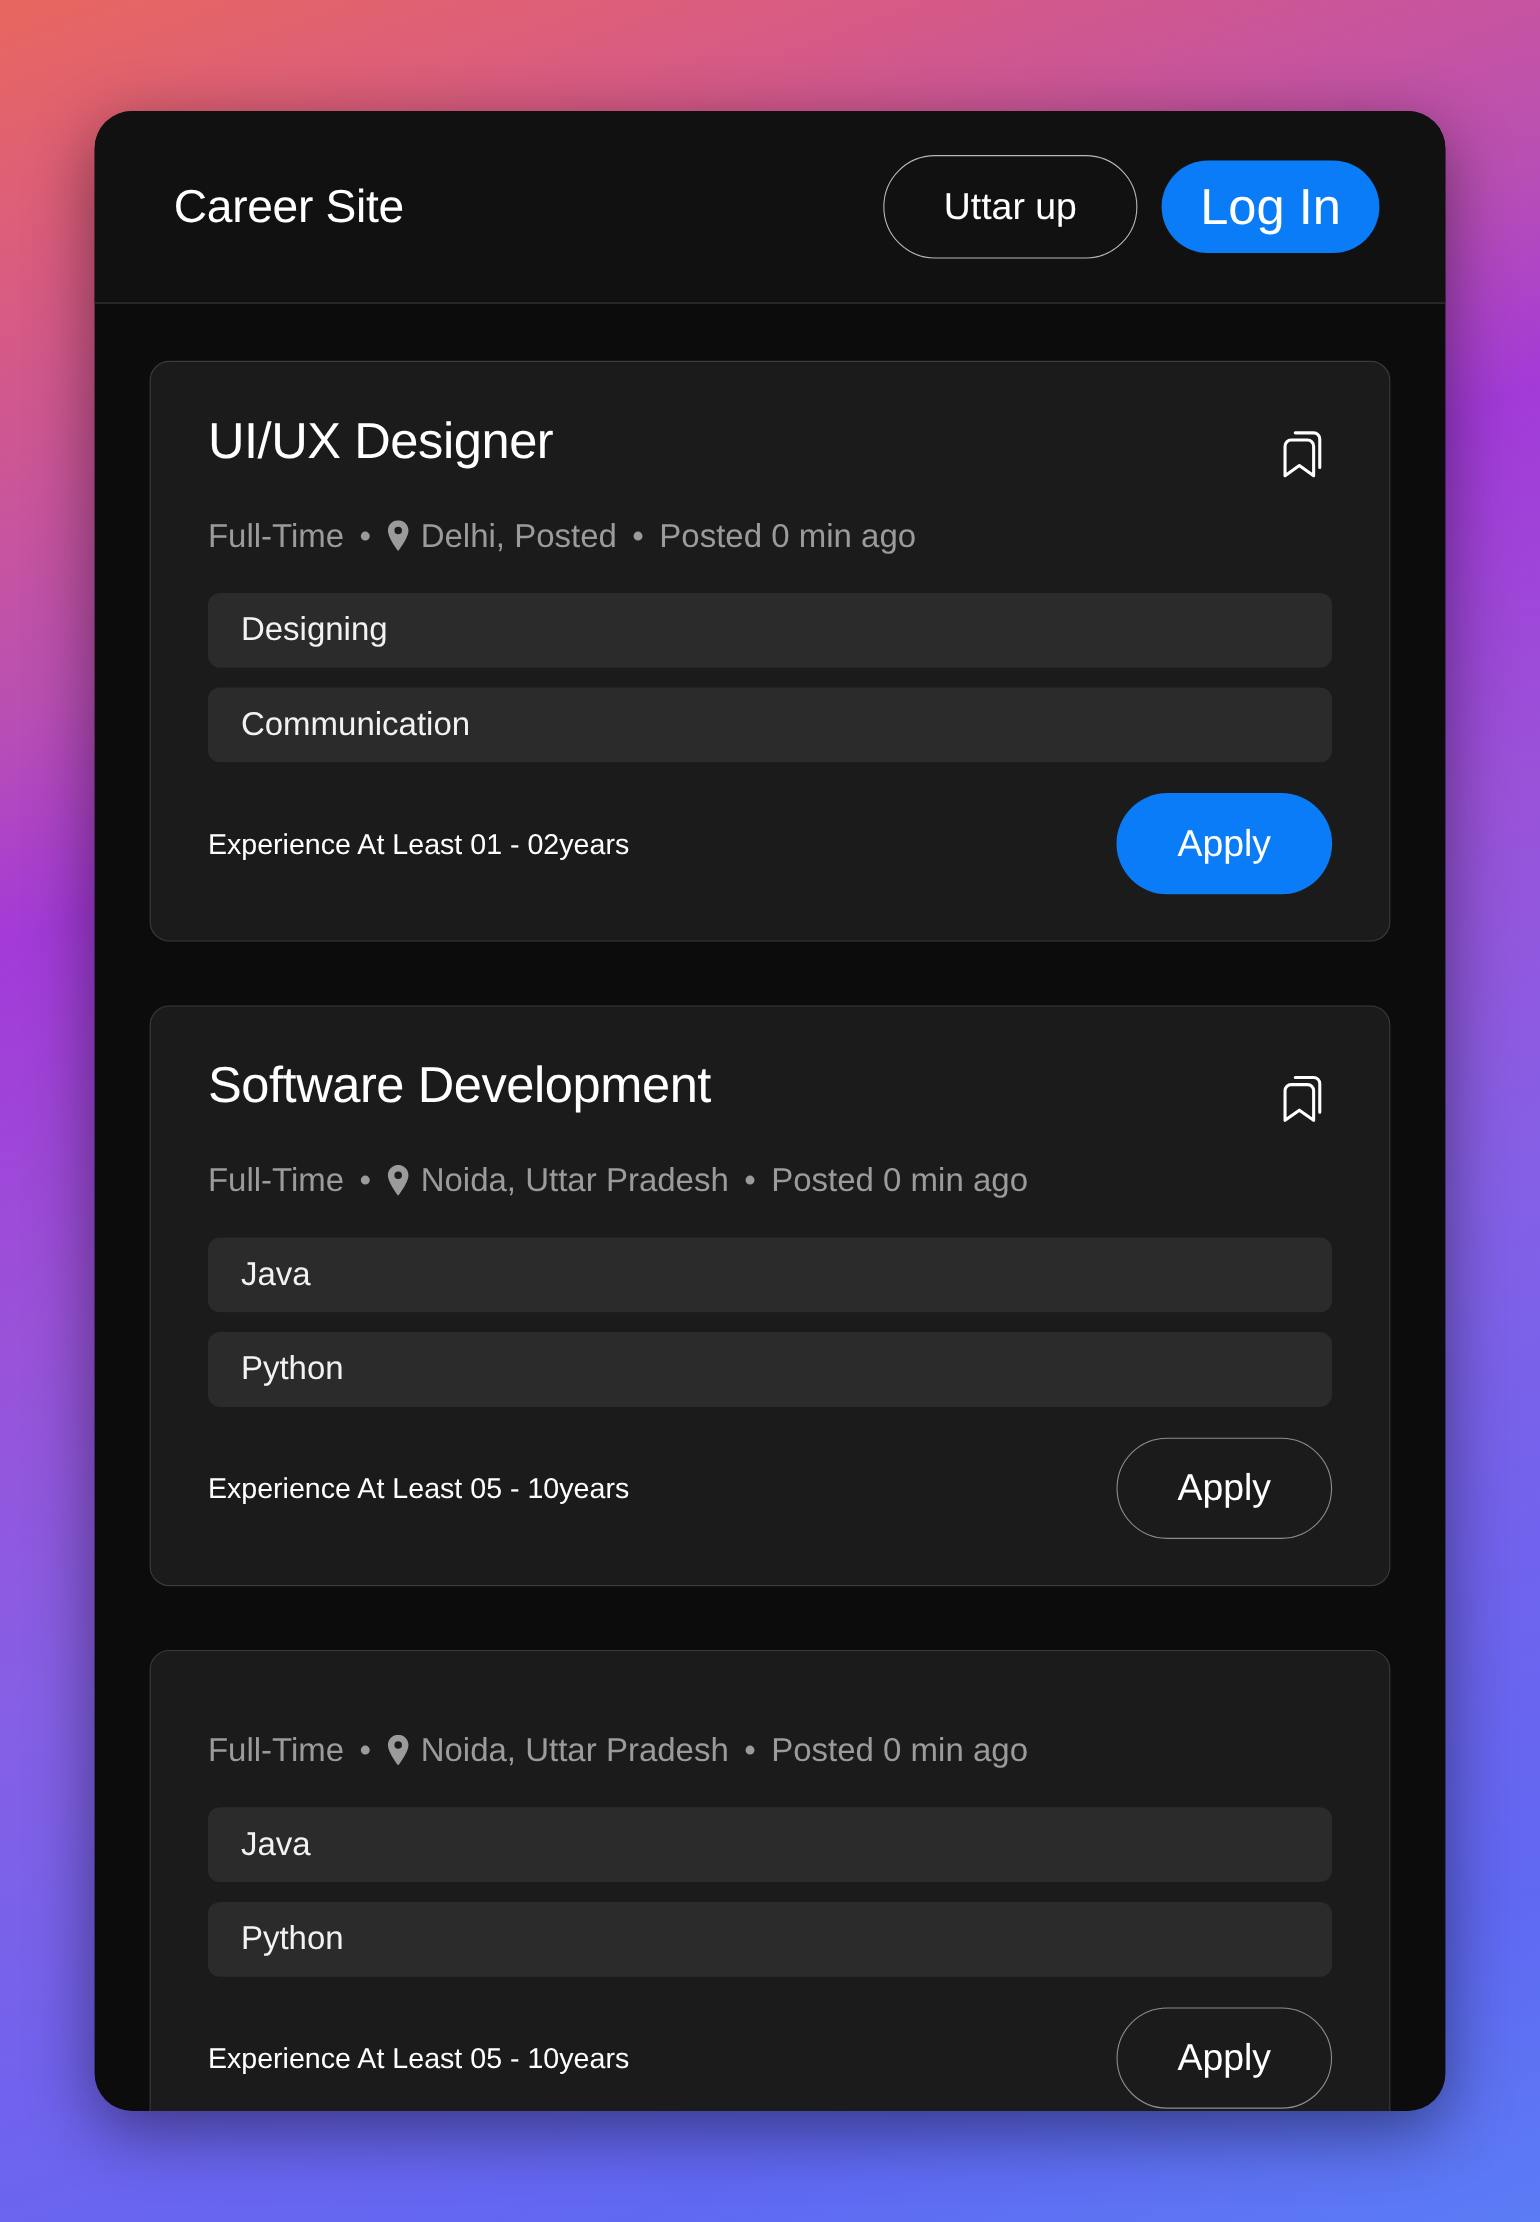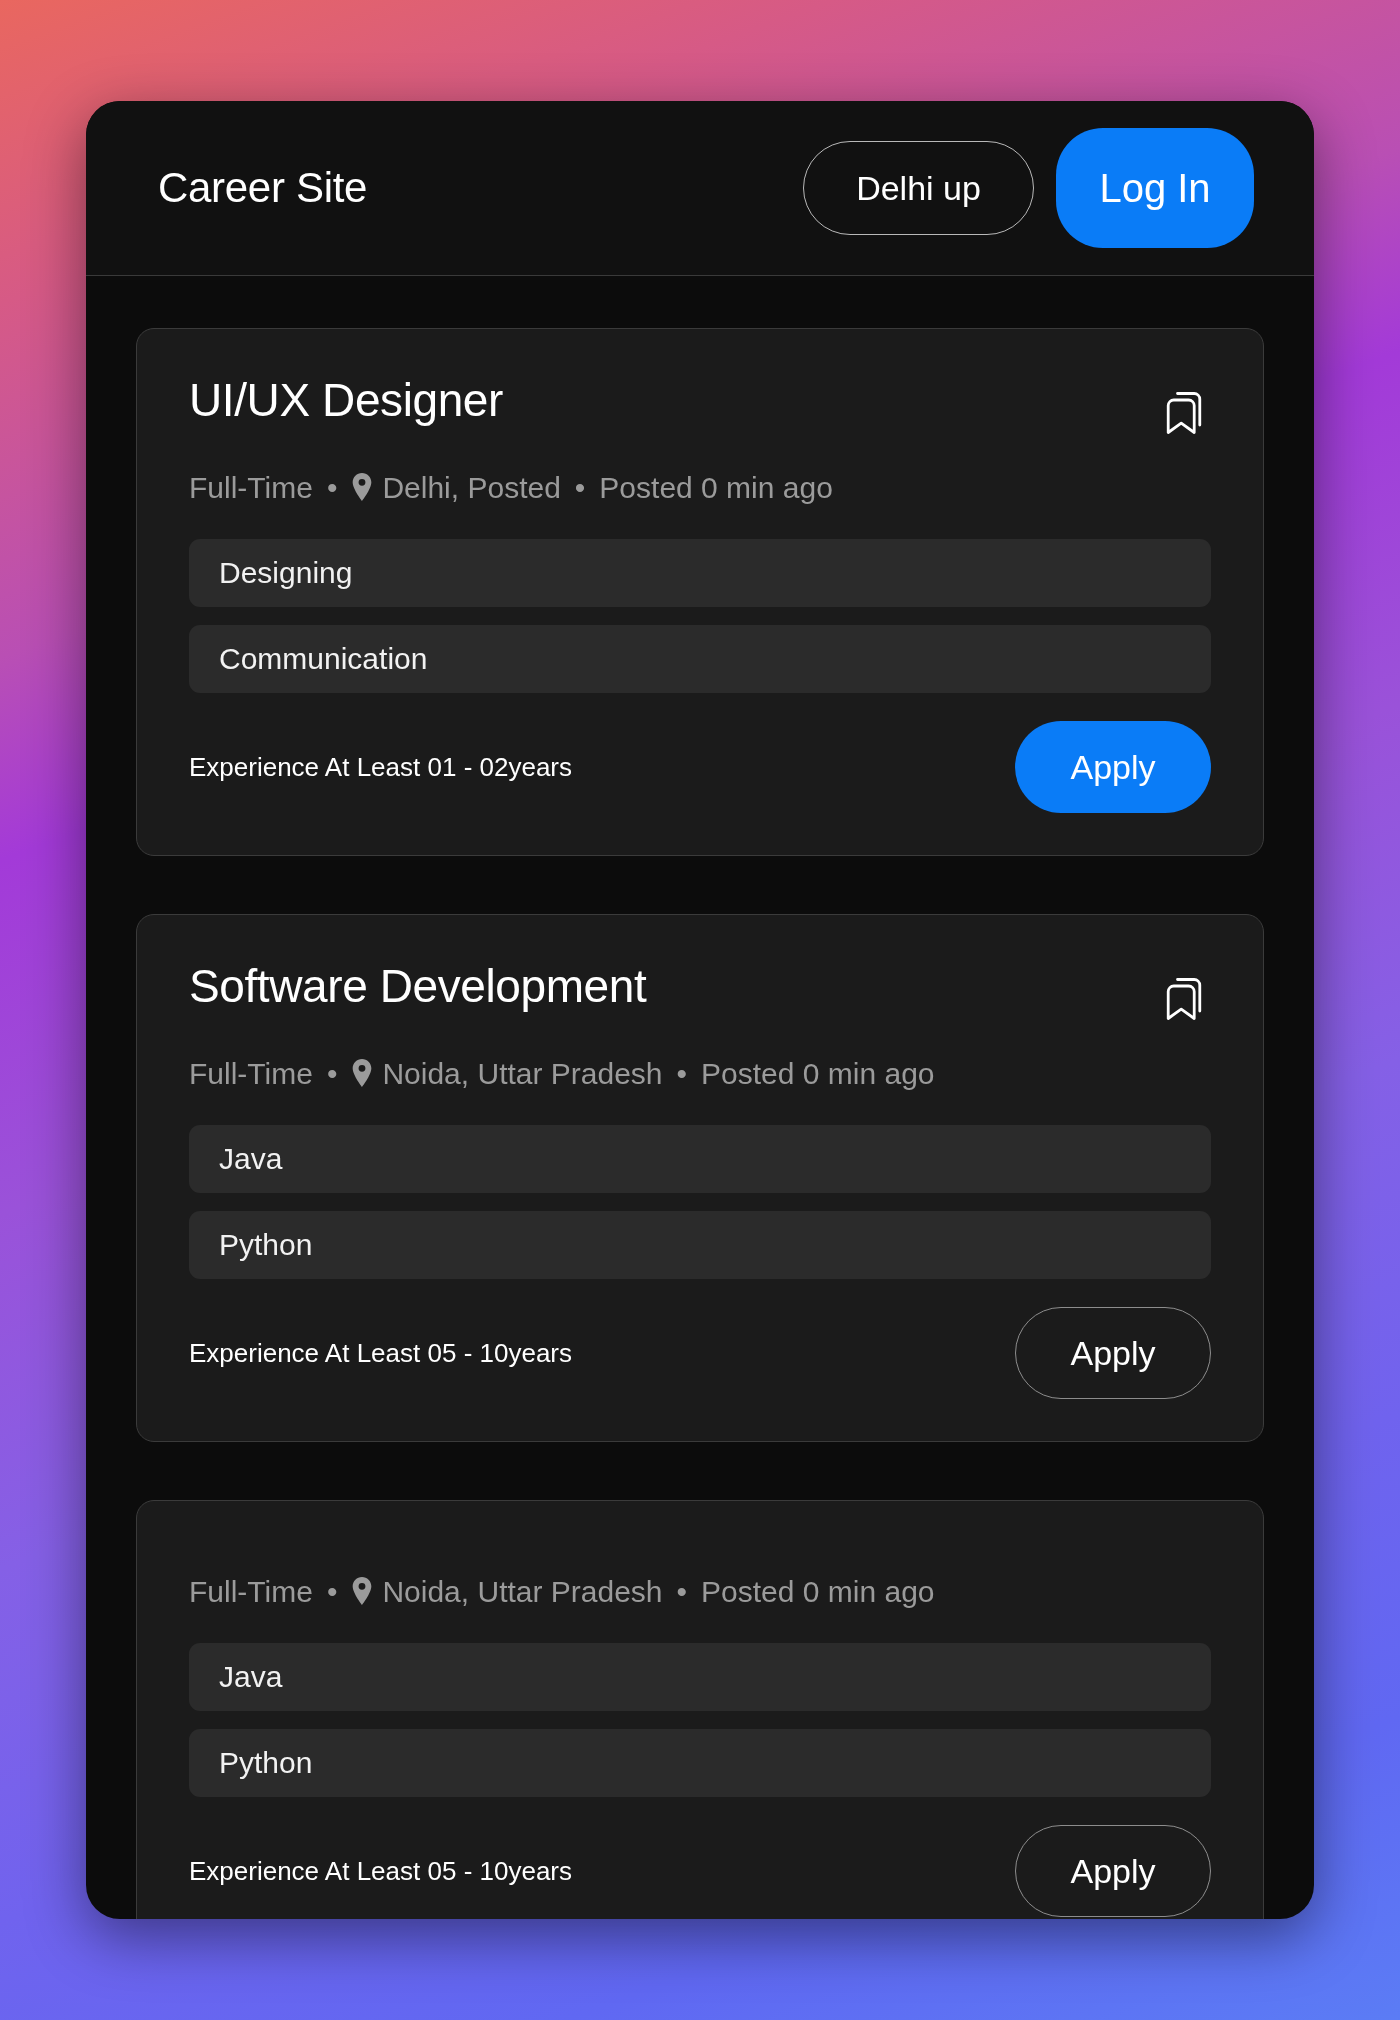--- a/index.html
+++ b/index.html
@@ -79,27 +79,27 @@
     font-weight: 400;
     cursor: pointer;
     display: flex;
     align-items: center;
     justify-content: center;
     padding: 0 30px;
   }
 
   .btn-login {
     min-width: 198px;
-    height: 120px;
+    height: 84px;
     border-radius: 47px;
     border: none;
     background: #0a7cf7;
     color: #ffffff;
     font-family: "Liberation Sans", sans-serif;
-    font-size: 40px;
+    font-size: 46px;
     font-weight: 400;
     cursor: pointer;
     display: flex;
     align-items: center;
     justify-content: center;
     padding: 0 30px;
   }
 
   
   .job-list {
@@ -227,21 +227,21 @@
   }
 </style>
 </head>
 <body>
 
 <div class="app-frame">
 
   <header class="app-header">
     <div class="brand">Career Site</div>
     <div class="header-actions">
-      <button class="btn-signup">Delhi up</button>
+      <button class="btn-signup">Uttar up</button>
       <button class="btn-login">Log In</button>
     </div>
   </header>
 
   <main class="job-list">
 
     <section class="job-card">
       <div class="job-card-top">
         <h2 class="job-title">UI/UX Designer</h2>
         <button class="bookmark-btn">

